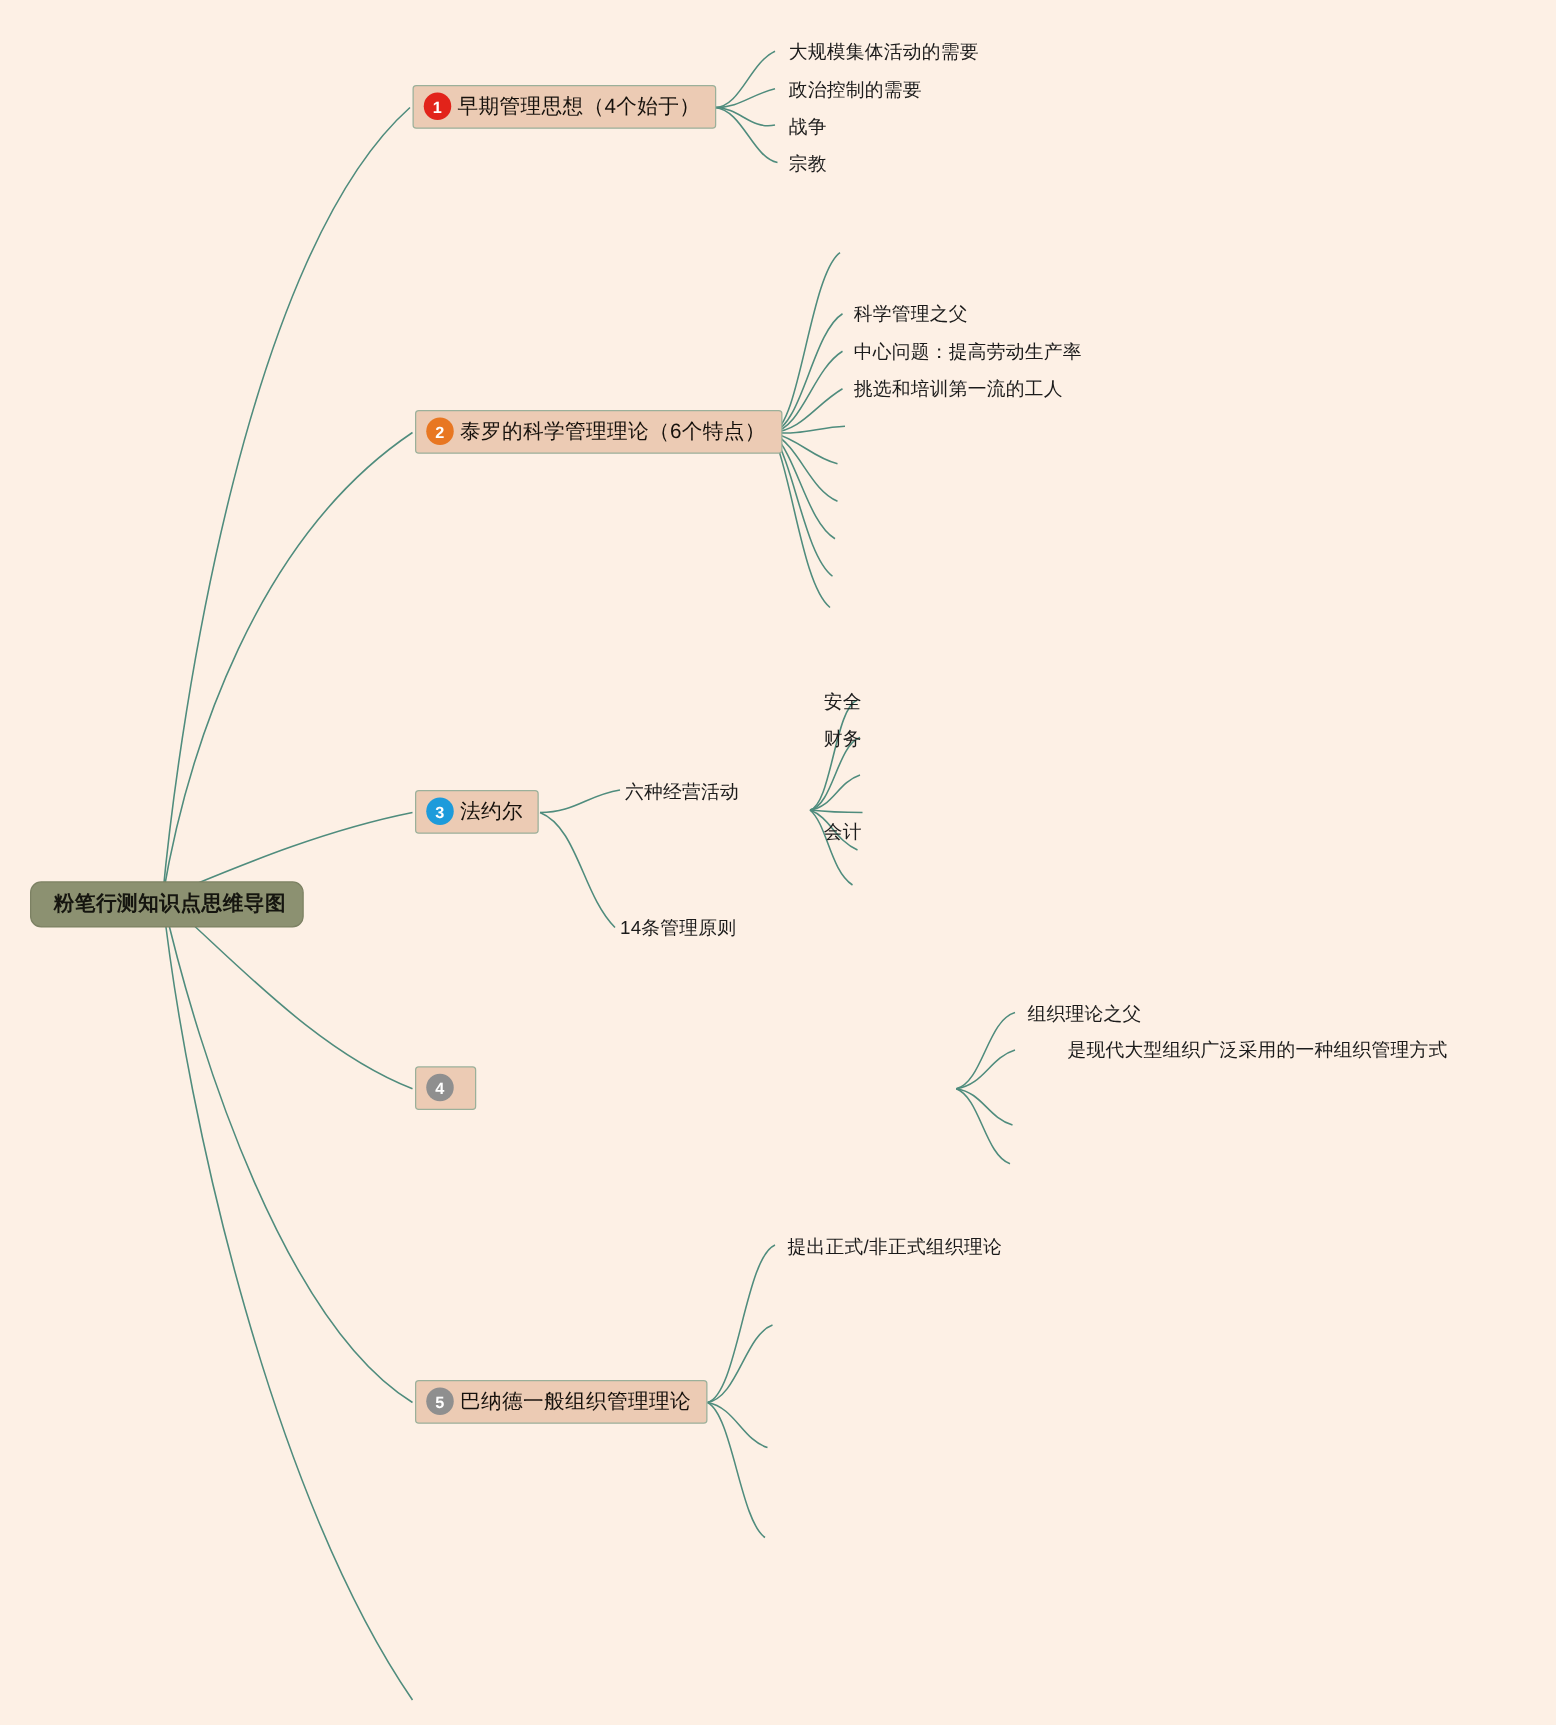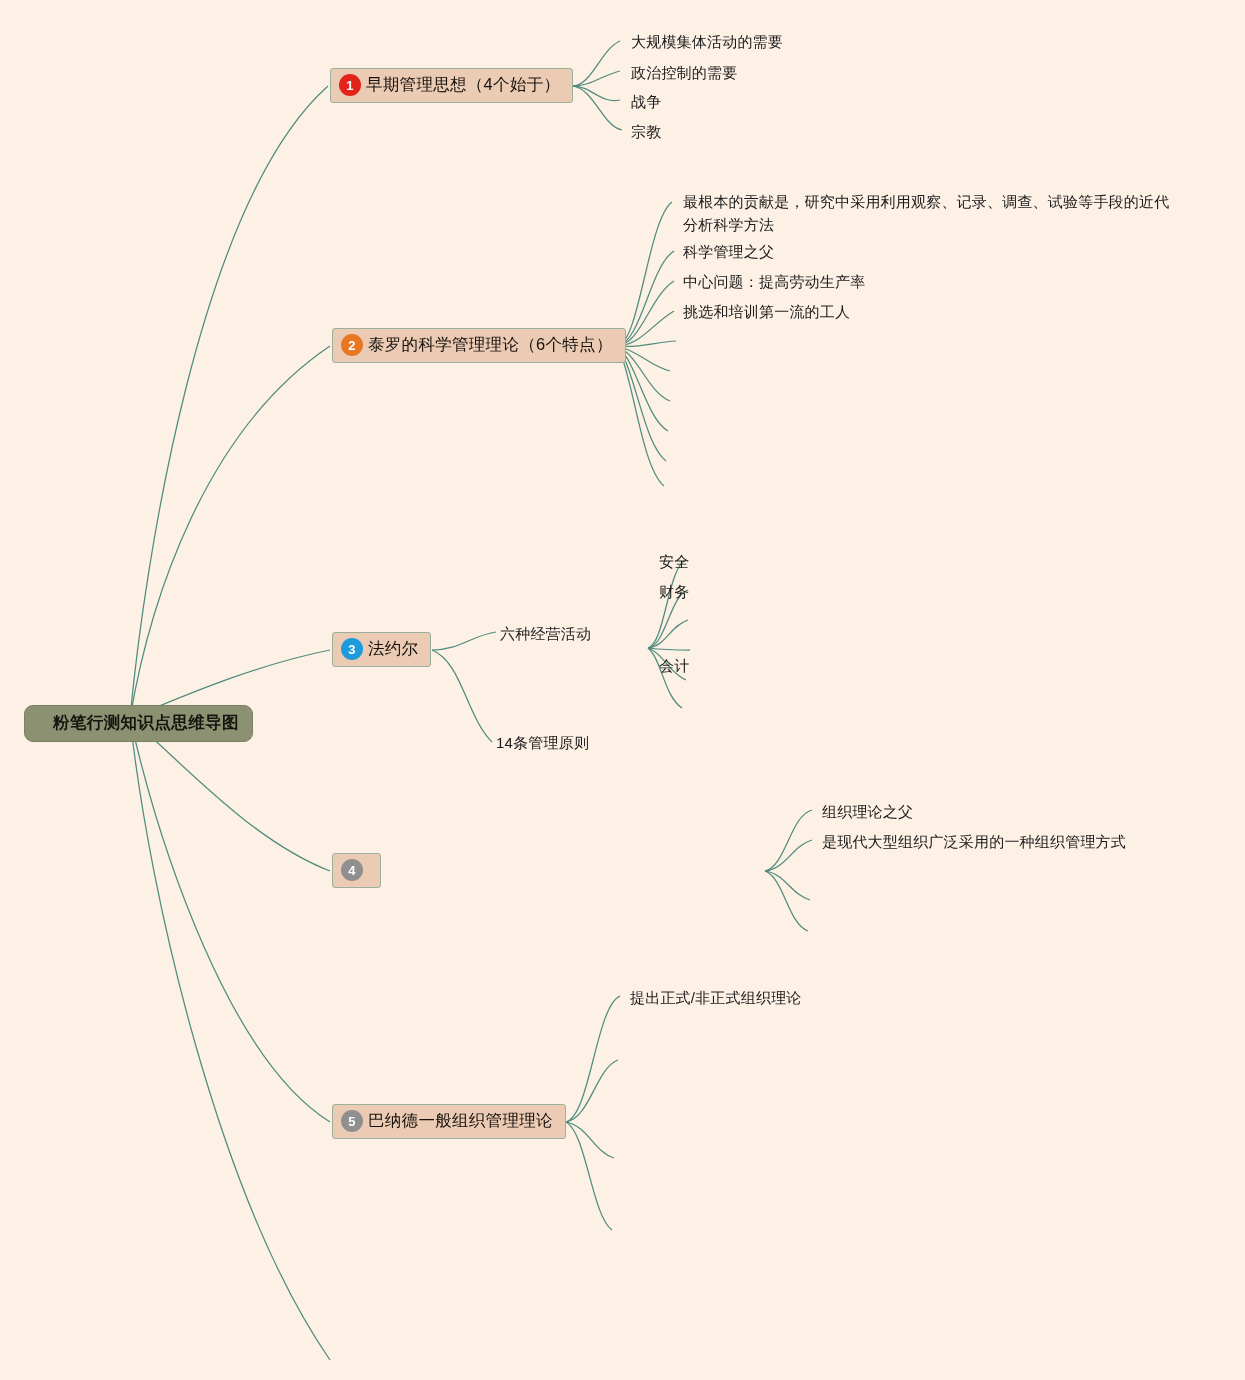--- a/index.html
+++ b/index.html
@@ -33,21 +33,21 @@
     white-space: nowrap;
   }
   
   .node-root {
     background: #8c9171;
     border: 1px solid #7c8163;
     border-radius: 9px;
     color: #15150f;
     font-weight: bold;
     font-size: 16.5px;
-    padding: 6px 13px 7px 28px;
+    padding: 6px 13px 7px 18px;
     letter-spacing: 0.4px;
   }
   
   .node-l1 {
     background: #eccbb4;
     border: 1px solid #9bb09a;
     border-radius: 3px;
     color: #16110c;
     font-size: 16.5px;
     padding: 5px 12px 6px 8px;
@@ -150,21 +150,20 @@
   <div class="node-leaf" style="left:631px; top:31px;font-family:Liberation Serif, serif;">大规模集体活动的需要</div>
   <div class="node-leaf" style="left:631px; top:61px;">政治控制的需要</div>
   <div class="node-leaf" style="left:631px; top:90px;">战争</div>
   <div class="node-leaf" style="left:631px; top:120px;">宗教</div>
 
   <div class="node node-l1" style="left:332px; top:328px;">
     <span class="badge badge-orange">2</span>
     <span>泰罗的科学管理理论（6个特点）</span>
   </div>
 
-  <div class="node-leaf wrap" style="left:683px; top:190px; width:500px;">最根本的贡献是，研究中采用利用观察、记录、调查、试验等手段的近代分析科学方法</div>
   <div class="node-leaf" style="left:683px; top:240px;">科学管理之父</div>
   <div class="node-leaf" style="left:683px; top:270px;">中心问题：提高劳动生产率</div>
   <div class="node-leaf" style="left:683px; top:300px;">挑选和培训第一流的工人</div>
   <div class="node-leaf" style="left:683px; top:331px;"></div>
   <div class="node-leaf" style="left:678px; top:361px;"></div>
   <div class="node-leaf" style="left:678px; top:391px;"></div>
   <div class="node-leaf" style="left:676px; top:421px;"></div>
   <div class="node-leaf" style="left:674px; top:451px;"></div>
   <div class="node-leaf" style="left:672px; top:476px;"></div>
 
@@ -181,21 +180,21 @@
   <div class="node-leaf" style="left:659px; top:642px;margin-top:12px;">会计</div>
   <div class="node-leaf" style="left:659px; top:640px;"></div>
   <div class="node-leaf" style="left:657px; top:670px;"></div>
   <div class="node-leaf" style="left:653px; top:698px;"></div>
 
   <div class="node node-l1" style="left:332px; top:853px;">
     <span class="badge badge-gray">4</span>
   </div>
 
   <div class="node-leaf" style="left:822px; top:800px;">组织理论之父</div>
-  <div class="node-leaf" style="left:822px; top:830px;">是现代大型组织广泛采用的一种组织管理方式</div>
+  <div class="node-leaf" style="left:854px; top:830px;font-family:Liberation Serif, serif;">是现代大型组织广泛采用的一种组织管理方式</div>
   <div class="node-leaf" style="left:820px; top:890px;"></div>
   <div class="node-leaf" style="left:818px; top:921px;"></div>
 
   <div class="node node-l1" style="left:332px; top:1104px;">
     <span class="badge badge-gray">5</span>
     <span>巴纳德一般组织管理理论</span>
   </div>
 
   <div class="node-leaf" style="left:630px; top:986px;">提出正式/非正式组织理论</div>
   <div class="node-leaf" style="left:628px; top:1050px;"></div>

